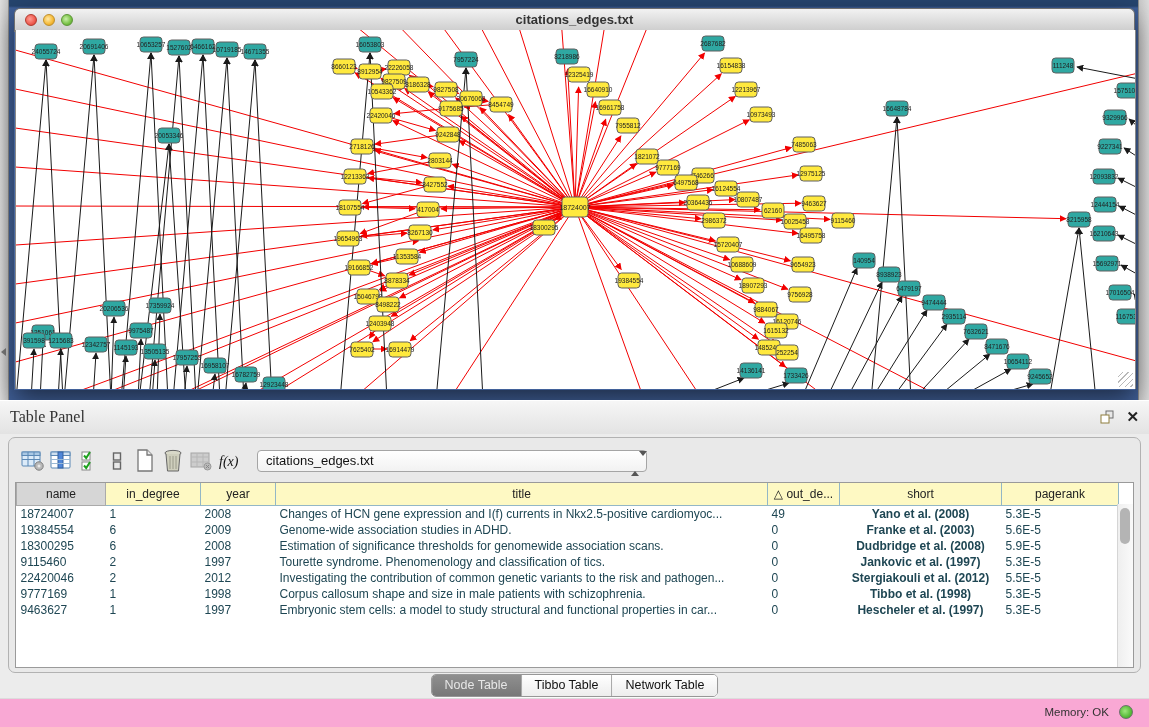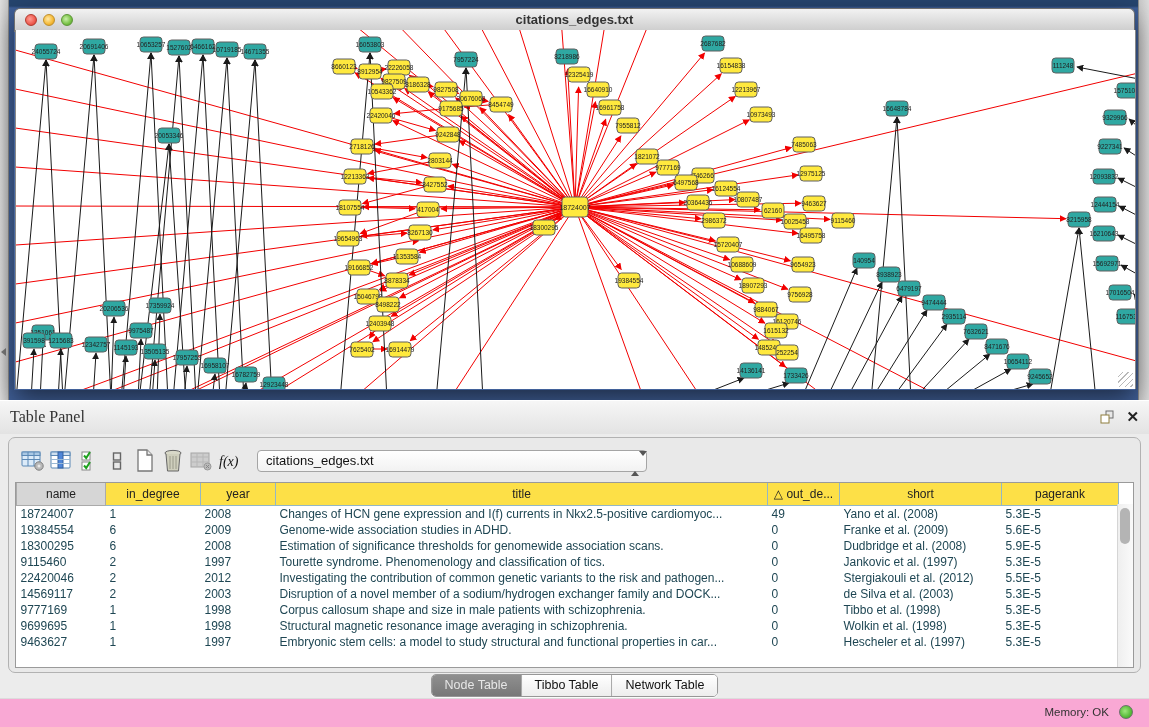--- a/index.html
+++ b/index.html
@@ -75,29 +75,29 @@
   }
   .combo-arrows{position:absolute;right:6px;top:3px;width:9px;height:16px;}
   .combo-arrows .up{width:0;height:0;border-left:4px solid transparent;border-right:4px solid transparent;border-bottom:5px solid #555;margin-bottom:3px;}
   .combo-arrows .dn{width:0;height:0;border-left:4px solid transparent;border-right:4px solid transparent;border-top:5px solid #555;}
   .table-wrap{
     position:absolute;left:6px;top:44px;width:1117px;height:184px;
     background:#fff;border:1px solid #9a9a9a;overflow:hidden;
   }
   table.data{border-collapse:collapse;table-layout:fixed;width:1102px;}
   table.data th{
-    height:20px;background:#fde047;border:1px solid #93b7c6;border-top:none;
+    height:20px;background:#fef9c3;border:1px solid #93b7c6;border-top:none;
     font-size:12px;font-weight:normal;color:#222;text-align:center;overflow:hidden;white-space:nowrap;
   }
   table.data th:first-child{background:#d6d6d6;border-color:#aaa;}
   table.data td{
     height:16px;font-size:12px;color:#1e4653;padding:0 4px;line-height:16px;
     overflow:hidden;white-space:nowrap;
   }
-  table.data td:nth-child(6){text-align:left;}
+  table.data td:nth-child(6){text-align:center;font-weight:bold;}
   .vscroll{
     position:absolute;right:0;top:21px;width:15px;height:163px;
     background:linear-gradient(90deg,#efefef,#fafafa);border-left:1px solid #d5d5d5;
   }
   .vthumb{position:absolute;left:2px;top:4px;width:10px;height:36px;border-radius:5px;background:#b4b4b4;}
   
   .segmented{
     position:absolute;left:50%;transform:translateX(-50%);top:240px;height:21px;display:flex;
     border:1px solid #979797;border-radius:5px;overflow:hidden;background:#fff;
     box-shadow:0 1px 0 rgba(255,255,255,.8);
@@ -889,21 +889,21 @@
               <td>49</td>
               <td>Yano et al. (2008)</td>
               <td>5.3E-5</td>
             </tr>
             <tr>
               <td>19384554</td>
               <td>6</td>
               <td>2009</td>
               <td>Genome-wide association studies in ADHD.</td>
               <td>0</td>
-              <td>Franke et al. (2009)</td>
+              <td>Franke et al. (2003)</td>
               <td>5.6E-5</td>
             </tr>
             <tr>
               <td>18300295</td>
               <td>6</td>
               <td>2008</td>
               <td>Estimation of significance thresholds for genomewide association scans.</td>
               <td>0</td>
               <td>Dudbridge et al. (2008)</td>
               <td>5.9E-5</td>
@@ -920,44 +920,26 @@
             <tr>
               <td>22420046</td>
               <td>2</td>
               <td>2012</td>
               <td>Investigating the contribution of common genetic variants to the risk and pathogen...</td>
               <td>0</td>
               <td>Stergiakouli et al. (2012)</td>
               <td>5.5E-5</td>
             </tr>
             <tr>
-              <td>14569117</td>
-              <td>2</td>
-              <td>2003</td>
-              <td>Disruption of a novel member of a sodium/hydrogen exchanger family and DOCK...</td>
-              <td>0</td>
-              <td>de Silva et al. (2003)</td>
-              <td>5.3E-5</td>
-            </tr>
-            <tr>
               <td>9777169</td>
               <td>1</td>
               <td>1998</td>
               <td>Corpus callosum shape and size in male patients with schizophrenia.</td>
               <td>0</td>
               <td>Tibbo et al. (1998)</td>
-              <td>5.3E-5</td>
-            </tr>
-            <tr>
-              <td>9699695</td>
-              <td>1</td>
-              <td>1998</td>
-              <td>Structural magnetic resonance image averaging in schizophrenia.</td>
-              <td>0</td>
-              <td>Wolkin et al. (1998)</td>
               <td>5.3E-5</td>
             </tr>
             <tr>
               <td>9463627</td>
               <td>1</td>
               <td>1997</td>
               <td>Embryonic stem cells: a model to study structural and functional properties in car...</td>
               <td>0</td>
               <td>Hescheler et al. (1997)</td>
               <td>5.3E-5</td>

